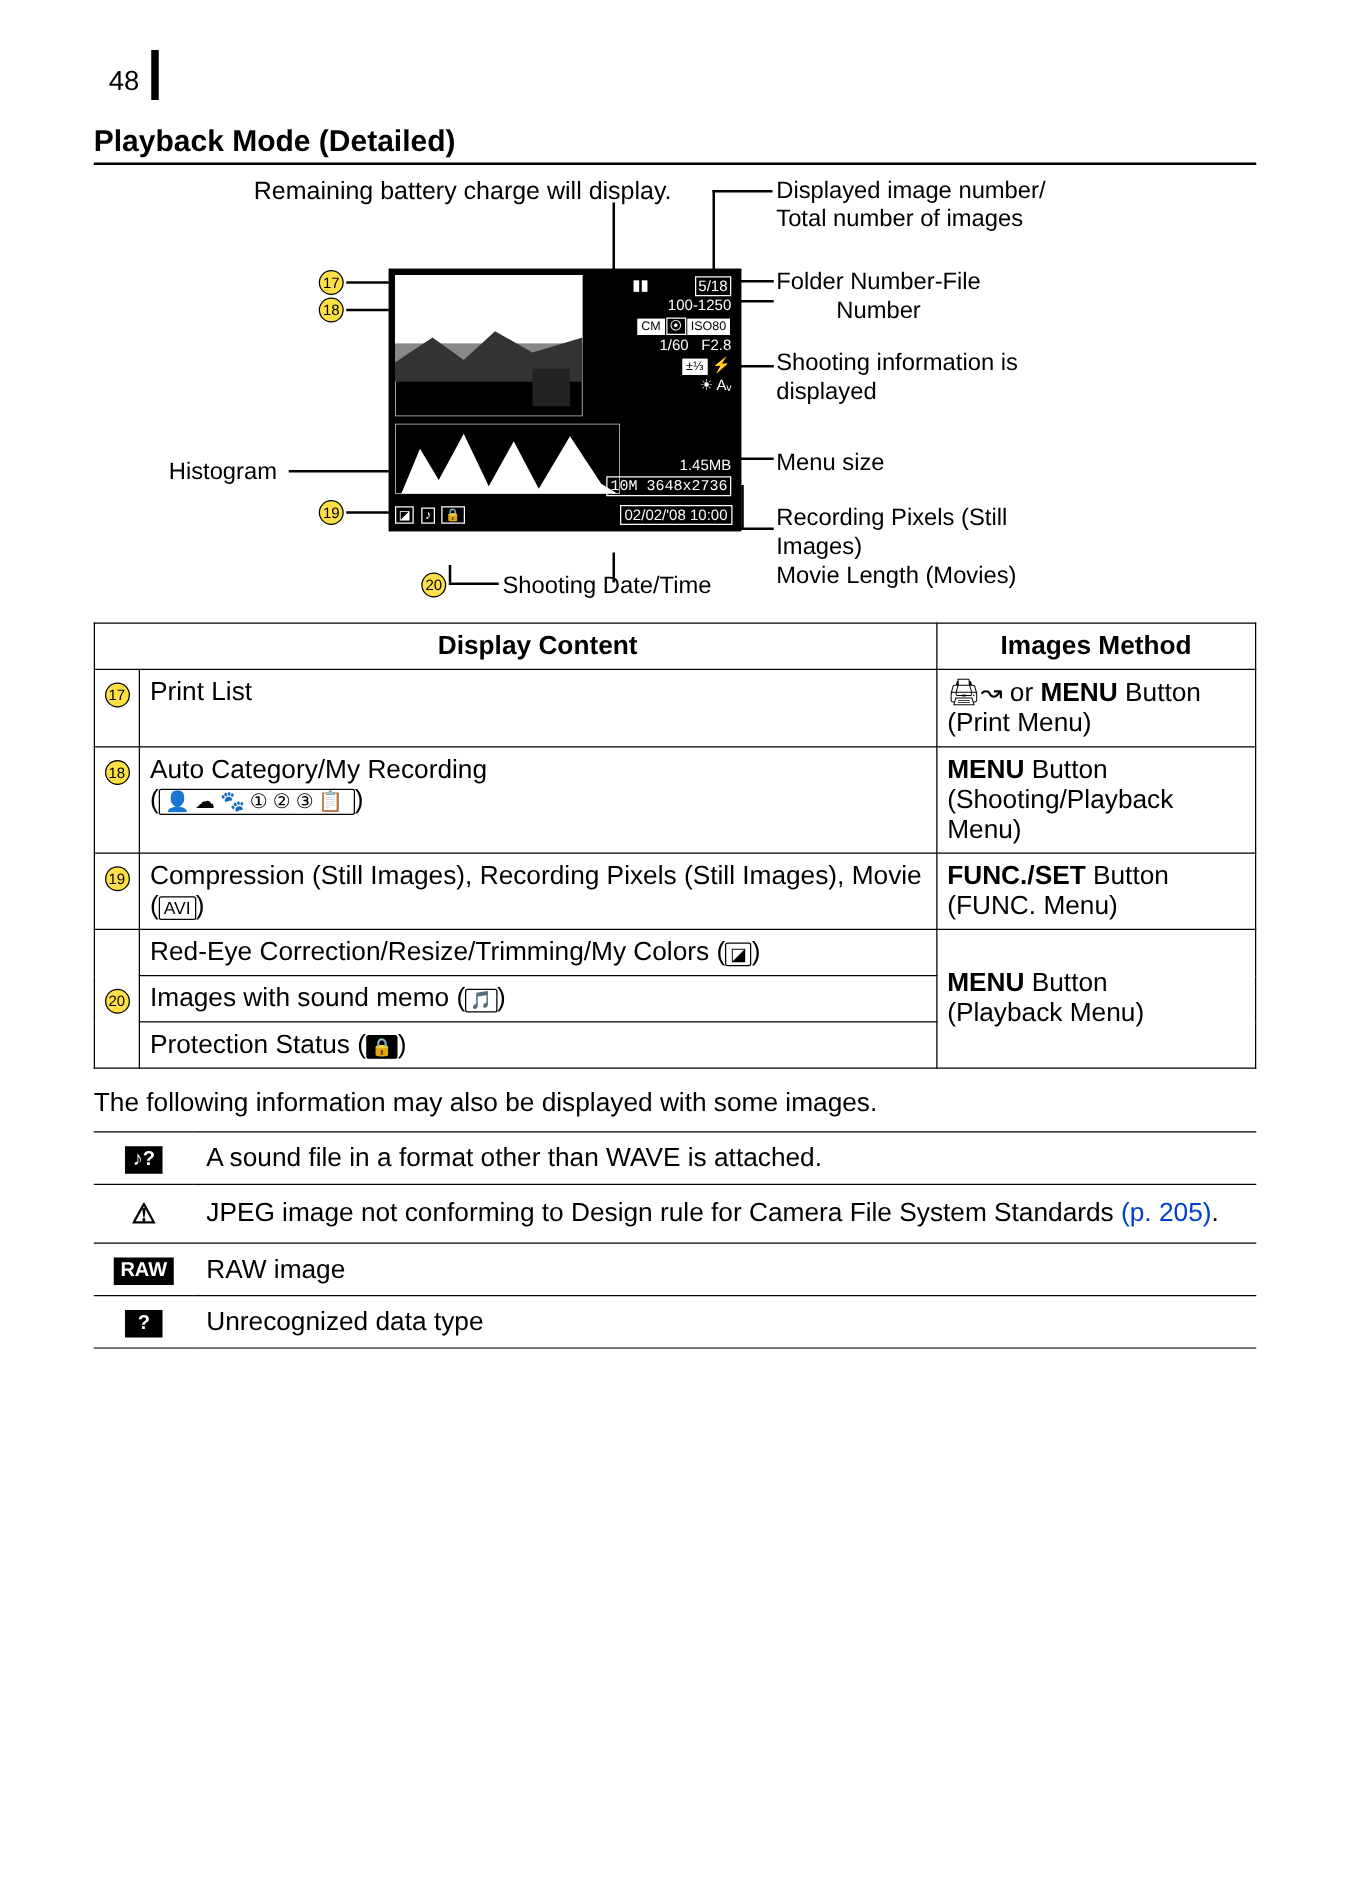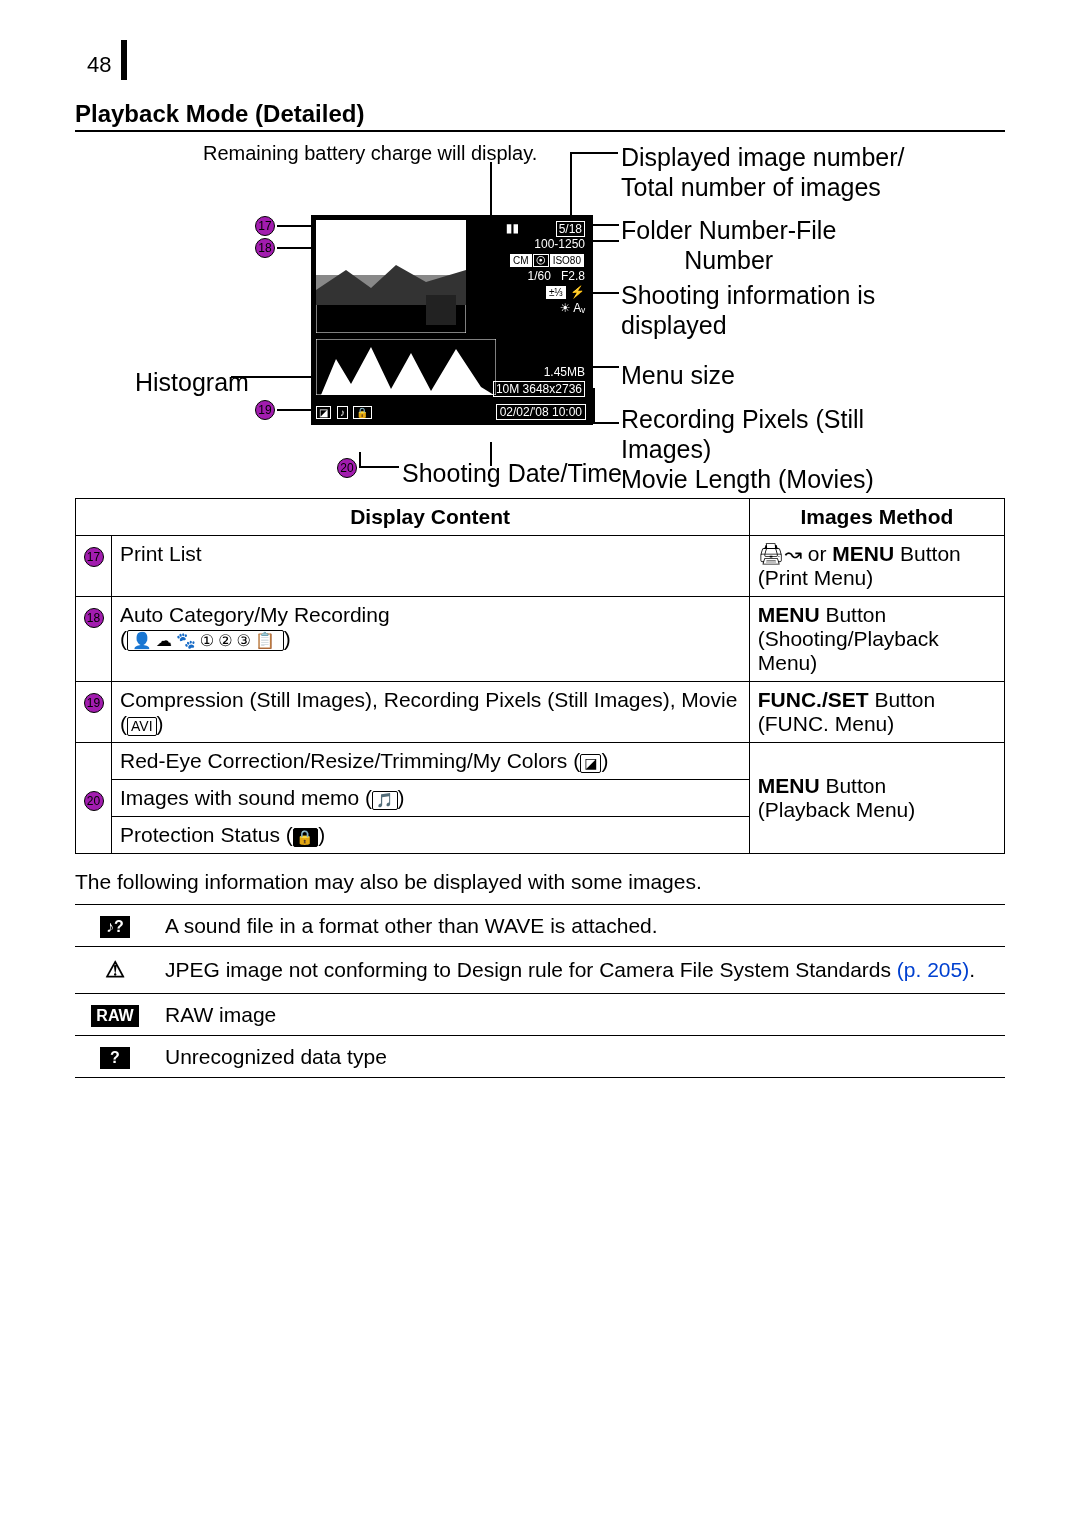--- a/index.html
+++ b/index.html
@@ -11,32 +11,32 @@
     color: #000;
     background: #fff;
   }
   .page-num-row { display: flex; align-items: flex-end; }
   .page-num { font-size: 22px; margin-left: 12px; margin-bottom: 2px;}
   .page-num-bar { width: 6px; height: 40px; background: #000; margin-left: 10px; }
   .title { font-weight: bold; font-size: 24px; margin: 20px 0 6px 0; border-bottom: 2px solid #000; display:inline-block; width: 100%; padding-bottom:2px;}
   
   .figure-area { position: relative; height: 350px; margin-top:4px; }
   .fig-caption-top { position: absolute; left: 128px; top: 0; font-size: 20px; }
-  .fig-caption { position: absolute; font-size: 25px; line-height: 1.2; }
+  .fig-caption { position: absolute; font-size: 19px; line-height: 1.2; }
   
   .lcd {
     position: absolute; left: 236px; top: 73px; width: 282px; height: 210px;
     background: #000; border: 2px solid #000;
   }
   .lcd-row { position:absolute; color:#fff; font-size: 12px; font-family: Arial; }
   
   .circ {
     display:inline-flex; align-items:center; justify-content:center;
     width: 20px; height:20px; border:1.5px solid #000; border-radius:50%;
-    font-size: 12px; font-weight: normal; background:#a21caf;
+    font-size: 12px; font-weight: normal; background:#fde047;
   }
   
   .line { position:absolute; background:#000; }
   
   
   table.info { border-collapse: collapse; width: 100%; margin-top: 6px; }
   table.info th, table.info td { border: 1.5px solid #000; padding: 6px 8px; font-size: 21px; vertical-align: top; text-align:left;}
   table.info th { font-weight: bold; text-align: center; }
   table.info .num-col { width: 36px; text-align:center; padding:6px 2px; border-right:1.5px solid #000;}
   .cat-icons { display:inline-block; border:1.5px solid #000; padding:0 4px; letter-spacing:4px; font-size:16px; line-height:1.2; border-radius:2px; color:#000;}
@@ -139,21 +139,21 @@
     </div>
     <div class="lcd-row" style="right:6px; top:84px;">
       <span>☀</span> Aᵥ
     </div>
 
     <svg class="hist" style="left:3px; top:122px;" width="180" height="56">
       <rect x="0" y="0" width="180" height="56" fill="none" stroke="#fff"></rect>
       <polygon points="5,56 20,20 35,45 55,8 75,50 95,14 115,52 140,10 165,48 178,56" fill="#fff"></polygon>
     </svg>
     <div class="lcd-row" style="right:6px; top:148px;">1.45MB</div>
-    <div class="lcd-row" style="right:6px; top:164px; border:1px solid #fff; padding:0 2px;">10M 3648x2736</div>
+    <div class="lcd-row" style="right:6px; top:164px; border:1px solid #fff; padding:0 2px;font-family:Liberation Mono, monospace;">10M 3648x2736</div>
 
     <div class="lcd-bottom-bar">
       <span class="lcd-icons">◪</span>
       <span class="lcd-icons">♪</span>
       <span class="lcd-icons">🔒</span>
       <span class="lcd-row" style="right:2px; bottom:0; border:1px solid #fff; padding:0 3px;">02/02/'08 10:00</span>
     </div>
   </div>
 </div>
 

